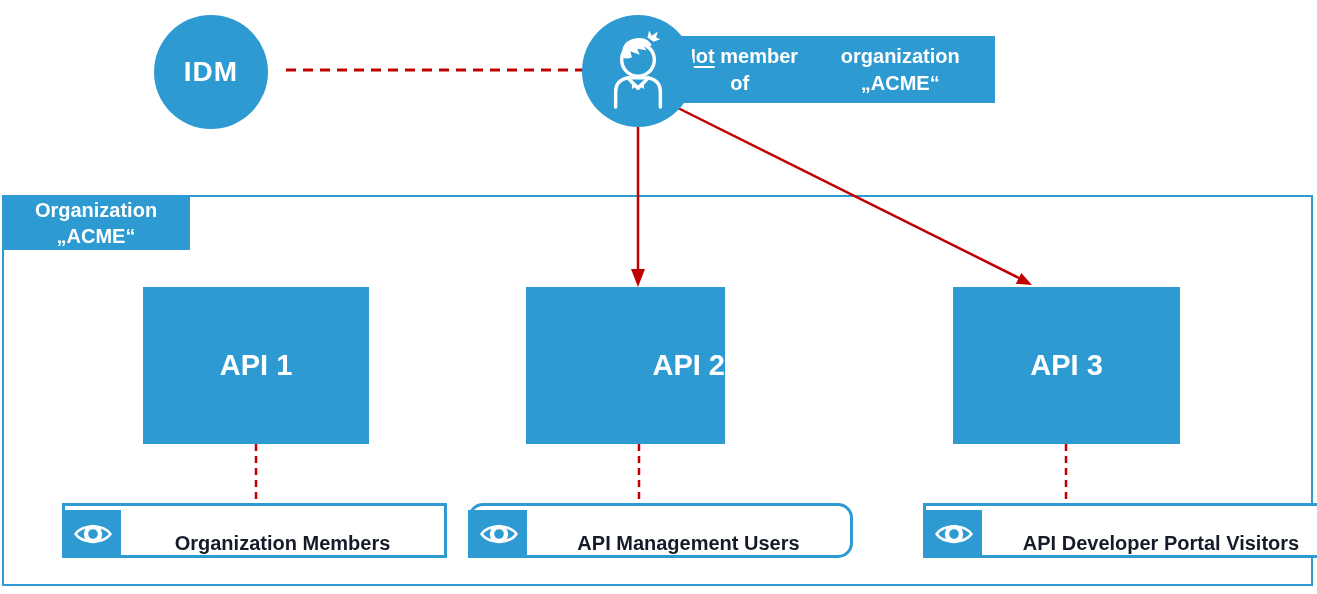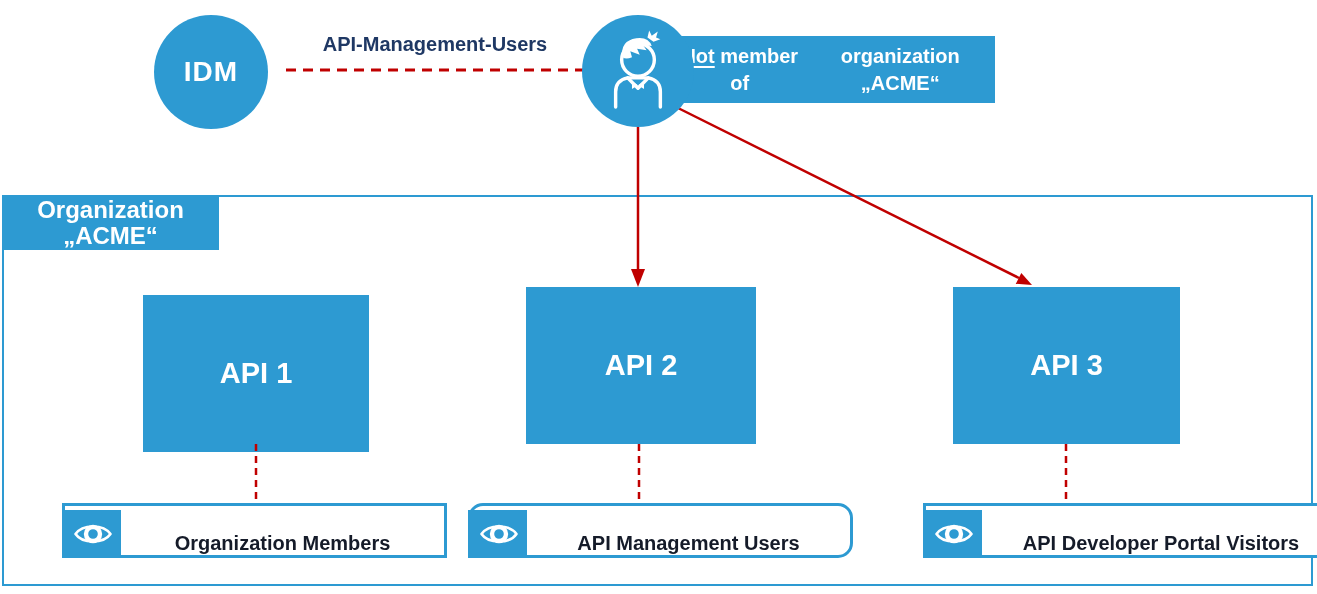--- a/index.html
+++ b/index.html
@@ -33,31 +33,31 @@
     display:flex;align-items:center;justify-content:center;
     text-align:center;padding-left:14px;box-sizing:border-box;
   }
   .u{text-decoration:underline;text-underline-offset:3px;}
   
   .org-box{
     position:absolute;left:2px;top:195px;width:1311px;height:391px;
     border:2px solid var(--accent-blue);box-sizing:border-box;background:transparent;
   }
   .org-label{
-    position:absolute;left:-2px;top:-2px;width:217px;height:55px;
-    background:var(--accent-blue);color:var(--white);font-size:24px;line-height:26px;
+    position:absolute;left:-2px;top:-2px;width:188px;height:55px;
+    background:var(--accent-blue);color:var(--white);font-size:20px;line-height:26px;
     display:flex;flex-direction:column;align-items:center;justify-content:center;text-align:center;
   }
   
   .api{
     position:absolute;top:287px;height:157px;background:var(--accent-blue);
     color:var(--white);font-size:29px;display:flex;align-items:center;justify-content:center;
   }
-  .api1{left:143px;width:226px;margin-top:8px;}
-  .api2{left:526px;width:230px;}
+  .api1{left:143px;width:226px;}
+  .api2{left:526px;width:199px;justify-content:flex-end;}
   .api3{left:953px;width:227px;}
   
   .aud{
     position:absolute;top:503px;height:55px;background:var(--white);
     border:3px solid var(--accent-blue);box-sizing:border-box;display:flex;align-items:flex-end;
   }
   .aud1{left:62px;width:385px;}
   .aud2{left:468px;width:385px;border-radius:15px;}
   .aud3{left:923px;width:420px;}
   .aud-icon{
@@ -140,21 +140,20 @@
     <polygon class="red-head" points="1032,285 1015.9,283.7 1021.3,272.9"></polygon>
     <line class="red-dash" x1="256" y1="444" x2="256" y2="503"></line>
     <line class="red-dash" x1="639" y1="444" x2="639" y2="503"></line>
     <line class="red-dash" x1="1066" y1="444" x2="1066" y2="503"></line>
   </svg>
 
   <div class="circle idm">
     <span>IDM</span>
   </div>
 
-  <div class="conn-label">API-Management-Users</div>
 
   <div class="circle user">
     <svg width="86" height="86" viewBox="0 0 100 100">
       <circle class="icon-stroke" stroke-width="4" cx="50" cy="37" r="19"></circle>
       <path class="icon-fill" d="M32,34 Q29,15 48,12 Q62,10 66,21 L56,20 L60,26 L49,24 L52,31 L41,27 L43,34 Q36,37 32,34 Z"></path>
       <path class="icon-fill" d="M61,11 l2,-8 3,6 7,-5 -2,7 5,2 -8,3 z"></path>
       <path class="icon-stroke" stroke-width="4" d="M24,92 L24,74 Q24,61 38,58 L62,58 Q76,61 76,74 L76,92"></path>
       <path class="icon-stroke" stroke-width="4" d="M38,58 L50,70 L62,58"></path>
       <path class="icon-fill" d="M43,62 L50,66.5 L43,71 Z M57,62 L50,66.5 L57,71 Z"></path>
     </svg>

